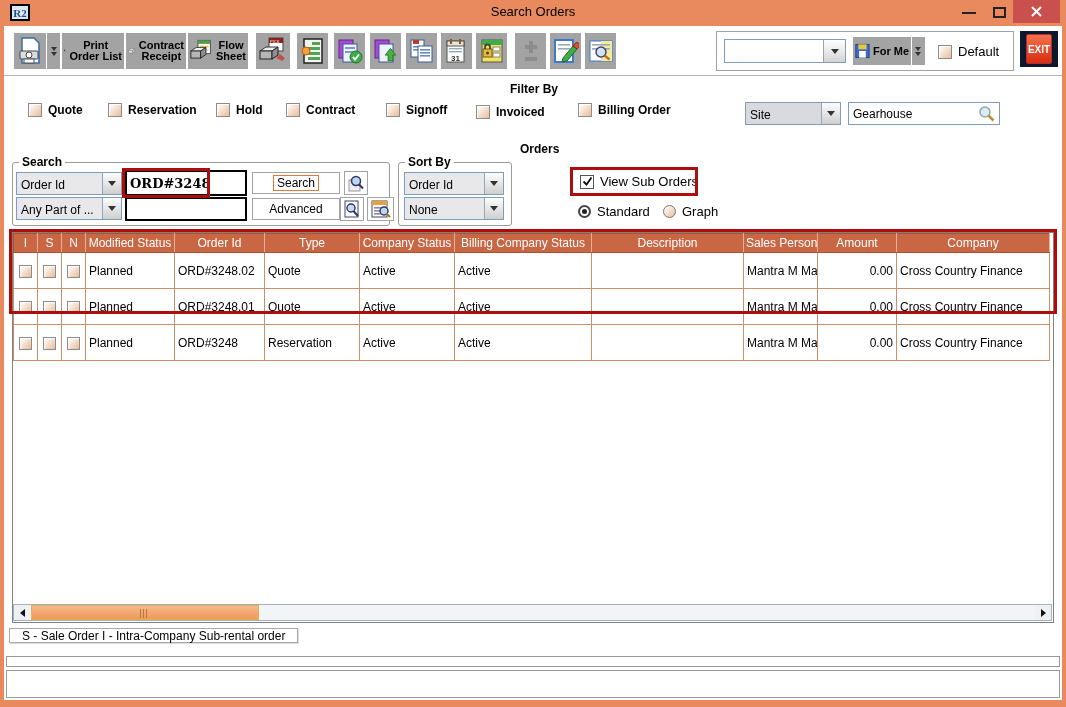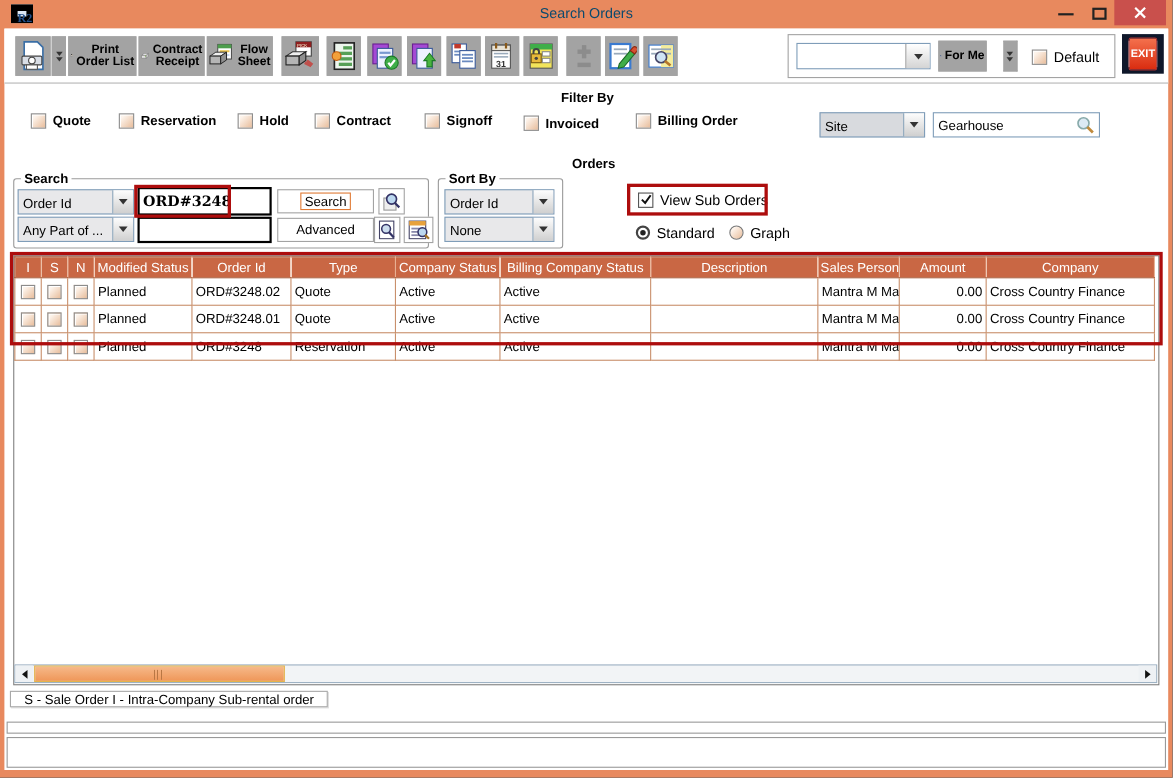--- a/index.html
+++ b/index.html
@@ -2,23 +2,23 @@
 <html><head>
 <meta charset="utf-8">
 <style>
   html,body{margin:0;padding:0;background:#555;}
   *{box-sizing:border-box;}
   .window{position:relative;width:1066px;height:707px;background:#e8895e;
     font-family:"Liberation Sans",sans-serif;font-size:12px;color:#000;overflow:hidden;}
   
   .titlebar{position:absolute;left:0;top:0;width:1066px;height:26px;}
   .app-icon{position:absolute;left:10px;top:4px;width:20px;height:17px;background:#dce8f4;
-    border:6px solid #000000;color:#23518c;font-family:"Liberation Serif",serif;font-size:11px;
+    border:2px solid #000000;color:#23518c;font-family:"Liberation Serif",serif;font-size:11px;
     font-weight:bold;text-align:center;line-height:15px;}
-  .win-title{position:absolute;left:0;top:4px;width:1066px;text-align:center;font-size:13px;color:#0c4a6e;}
+  .win-title{position:absolute;left:0;top:4px;width:1066px;text-align:center;font-size:13px;color:#000000;}
   .win-min{position:absolute;left:962px;top:12px;width:14px;height:2px;background:#222;}
   .win-max{position:absolute;left:993px;top:7px;width:13px;height:11px;border:2px solid #222;background:transparent;}
   .win-close{position:absolute;left:1013px;top:0;width:47px;height:23px;background:#c9504c;
     display:flex;align-items:center;justify-content:center;}
   
   .content{position:absolute;left:4px;top:26px;width:1058px;height:674px;background:#fff;}
   
   .toolbar{position:absolute;left:0;top:0;width:1058px;height:50px;border-bottom:1px solid #b5b5b5;background:#fff;}
   .tbtn{position:absolute;top:7px;height:36px;border:1px solid #a3a3a3;background:#a3a3a3;
     display:flex;align-items:center;justify-content:center;gap:3px;padding:1px;}
@@ -57,21 +57,21 @@
   .focusring{border:1px solid #e07a35;padding:0 3px;}
   .iconbtn{position:absolute;width:24px;height:24px;border:1px solid #a3a3a3;background:#fff;
     display:flex;align-items:center;justify-content:center;}
   
   .annot{position:absolute;border:3px solid #ad0d0d;background:transparent;z-index:20;pointer-events:none;}
   
   .listbox{position:absolute;left:8px;top:206px;width:1042px;height:391px;border:1px solid #808080;background:#fff;}
   table.results{border-collapse:collapse;table-layout:fixed;width:1037px;margin:0;}
   table.results th{background:#c96744;color:#fff;font-weight:normal;font-size:12px;height:19px;
     border:1px solid #a8532f;border-right:1px solid #e8b093;padding:0 2px;overflow:hidden;white-space:nowrap;}
-  table.results td{font-size:12px;height:25px;border:1px solid #c9906c;padding:0 3px;overflow:hidden;white-space:nowrap;background:#fff;}
+  table.results td{font-size:12px;height:36px;border:1px solid #c9906c;padding:0 3px;overflow:hidden;white-space:nowrap;background:#fff;}
   td.ck{text-align:center;padding:0;}
   td.ck .cb{width:13px;height:13px;display:inline-block;vertical-align:middle;}
   td.num{text-align:right;}
   
   .hscroll{position:absolute;left:0px;bottom:1px;width:1039px;height:17px;background:#f2f4f6;border:1px solid #9eb2c4;}
   .sbtn{position:absolute;top:0;width:16px;height:15px;background:#eef1f4;display:flex;align-items:center;justify-content:center;}
   .tri-left{width:0;height:0;border-top:4px solid transparent;border-bottom:4px solid transparent;border-right:5px solid #111;}
   .tri-right{width:0;height:0;border-top:4px solid transparent;border-bottom:4px solid transparent;border-left:5px solid #111;}
   .thumb{position:absolute;left:17px;top:0;width:228px;height:15px;border:1px solid #e4b34c;
     background:linear-gradient(#f6b98a,#ef9759);}
@@ -249,21 +249,21 @@
           </svg>
       </div>
 
       <div class="rgroup"></div>
       <div class="combo-plain" style="left:720px;top:13px;width:122px;">
         <div class="cfield"></div>
         <div class="carrow">
           <span class="tri-down"></span>
         </div>
       </div>
-      <div class="tbtn" style="left:849px;top:11px;height:28px;width:44px;">
+      <div class="tbtn" style="left:849px;top:11px;height:28px;width:58px;">
         <svg class="ico" width="18" height="18" viewBox="0 0 18 18">
           <rect x="1" y="1" width="16" height="16" fill="#3a6ad0" stroke="#1a3a80"></rect>
           <rect x="4" y="1" width="10" height="6" fill="#e8c83c"></rect>
           <rect x="5" y="9" width="8" height="8" fill="#fff"></rect>
           </svg>
         <span class="lbl">For Me</span>
       </div>
       <div class="tbtn" style="left:908px;top:11px;height:28px;width:13px;flex-direction:column;gap:1px;border-left:none;">
         <span class="tri-down sm"></span>
         <span class="tri-down sm"></span>

